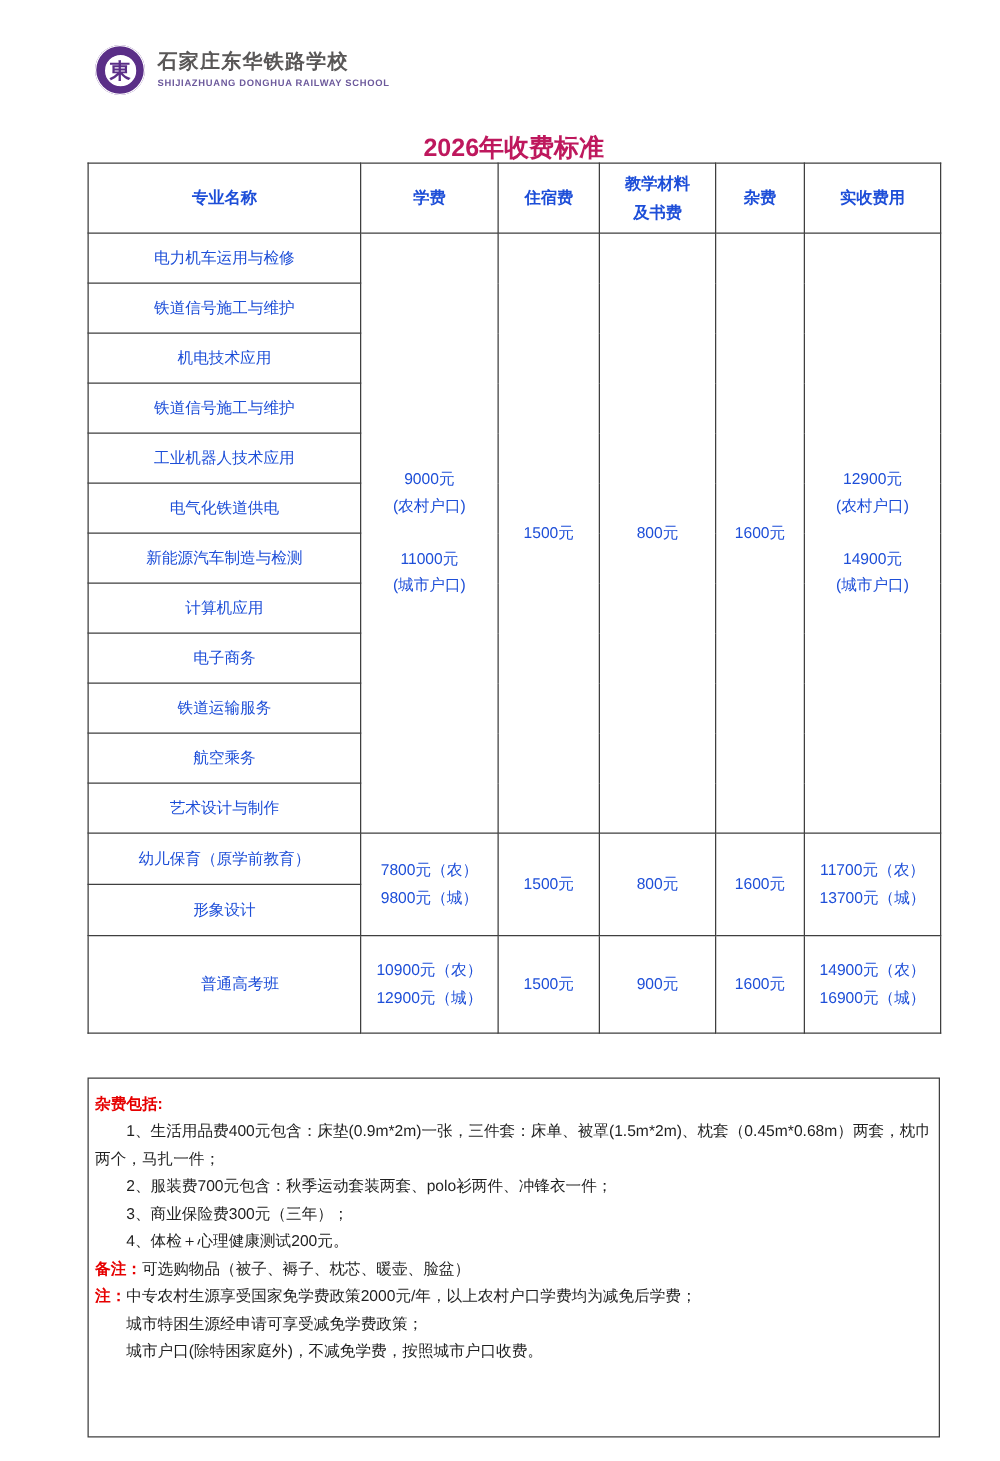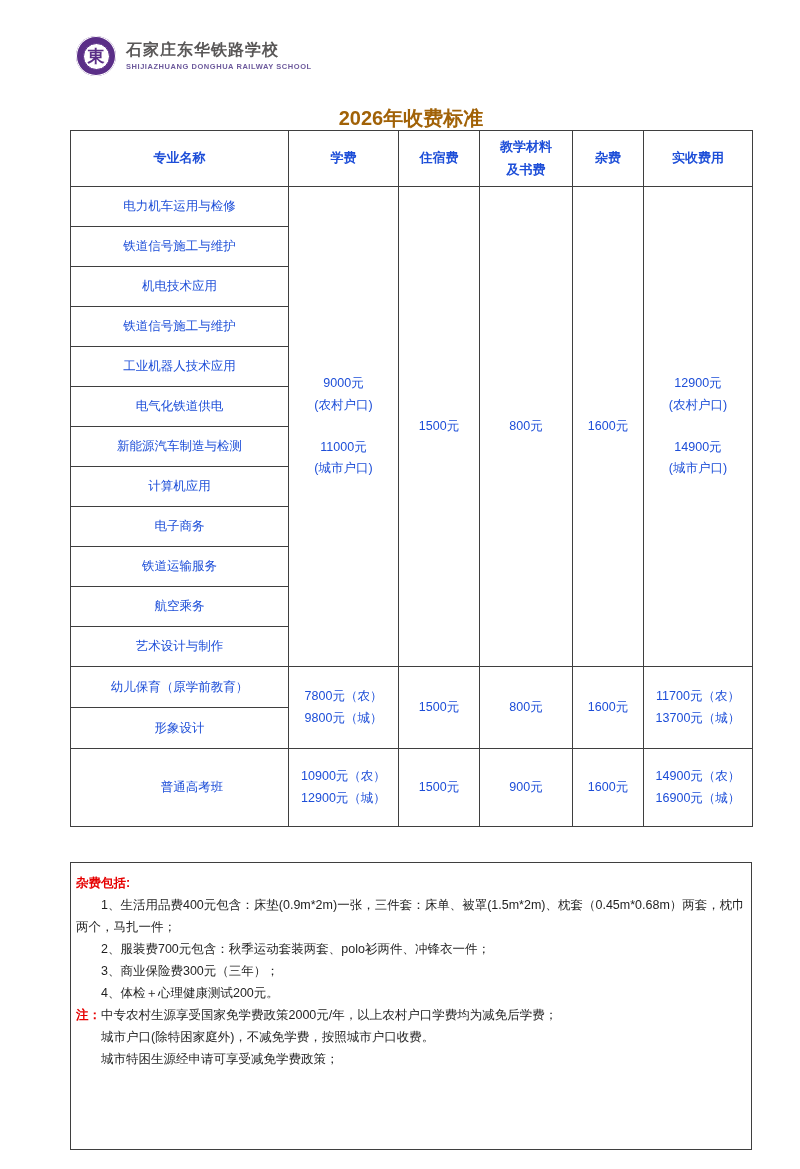--- a/index.html
+++ b/index.html
@@ -13,21 +13,21 @@
             box-shadow:0 0 0 1px #fff inset; }
   .emblem-inner { width:27px; height:27px; border-radius:50%; background:#ffffff;
             border:1.5px solid #5a2e87; display:flex; align-items:center; justify-content:center;
             color:#5a2e87; font-weight:bold; font-size:17px; line-height:1; }
   .logo-text { margin-left:10px; }
   .school-zh { font-size:16px; font-weight:bold; color:#595757; letter-spacing:1px; line-height:1.15; }
   .school-en { font-size:7.5px; font-weight:bold; color:#6d5a9c; letter-spacing:0.55px; margin-top:3px; }
 
   
   .doc-title { position:absolute; left:70px; top:105px; width:682px; text-align:center;
-               font-size:20px; font-weight:bold; color:#a16207; }
+               font-size:20px; font-weight:bold; color:#be185d; }
 
   
   table.fees { position:absolute; left:70px; top:130px; width:682px;
                border-collapse:collapse; table-layout:fixed;
                font-size:12.5px; color:#1d4ed8; }
   table.fees th, table.fees td { border:1px solid #3f3f3f; text-align:center; vertical-align:middle;
                padding:2px 3px; }
   table.fees th { height:56px; font-weight:bold; font-size:13px; }
   td.major { height:40px; }
   .ml { white-space:pre-line; line-height:1.7; }
@@ -159,24 +159,28 @@
     </tbody>
   </table>
 
   <div class="notes-box">
     <div class="red">杂费包括:</div>
     <div class="note-item">1、生活用品费400元包含：床垫(0.9m*2m)一张，三件套：床单、被罩(1.5m*2m)、枕套（0.45m*0.68m）两套，枕巾两个，马扎一件；</div>
     <div class="note-item">2、服装费700元包含：秋季运动套装两套、polo衫两件、冲锋衣一件；</div>
     <div class="note-item">3、商业保险费300元（三年）；</div>
     <div class="note-item">4、体检＋心理健康测试200元。</div>
 
+    <div class="label-row">
+      <span class="lbl red">备注：</span>
+      <span class="body">可选购物品（被子、褥子、枕芯、暖壶、脸盆）</span>
+    </div>
 
     <div class="label-row">
       <span class="lbl red">注：</span>
       <span class="body">
         <span style="display:block">中专农村生源享受国家免学费政策2000元/年，以上农村户口学费均为减免后学费；</span>
+        <span style="display:block">城市特困生源经申请可享受减免学费政策；</span>
         <span style="display:block">城市户口(除特困家庭外)，不减免学费，按照城市户口收费。</span>
-        <span style="display:block">城市特困生源经申请可享受减免学费政策；</span>
       </span>
     </div>
   </div>
 
 </div>
 
 </body></html>

